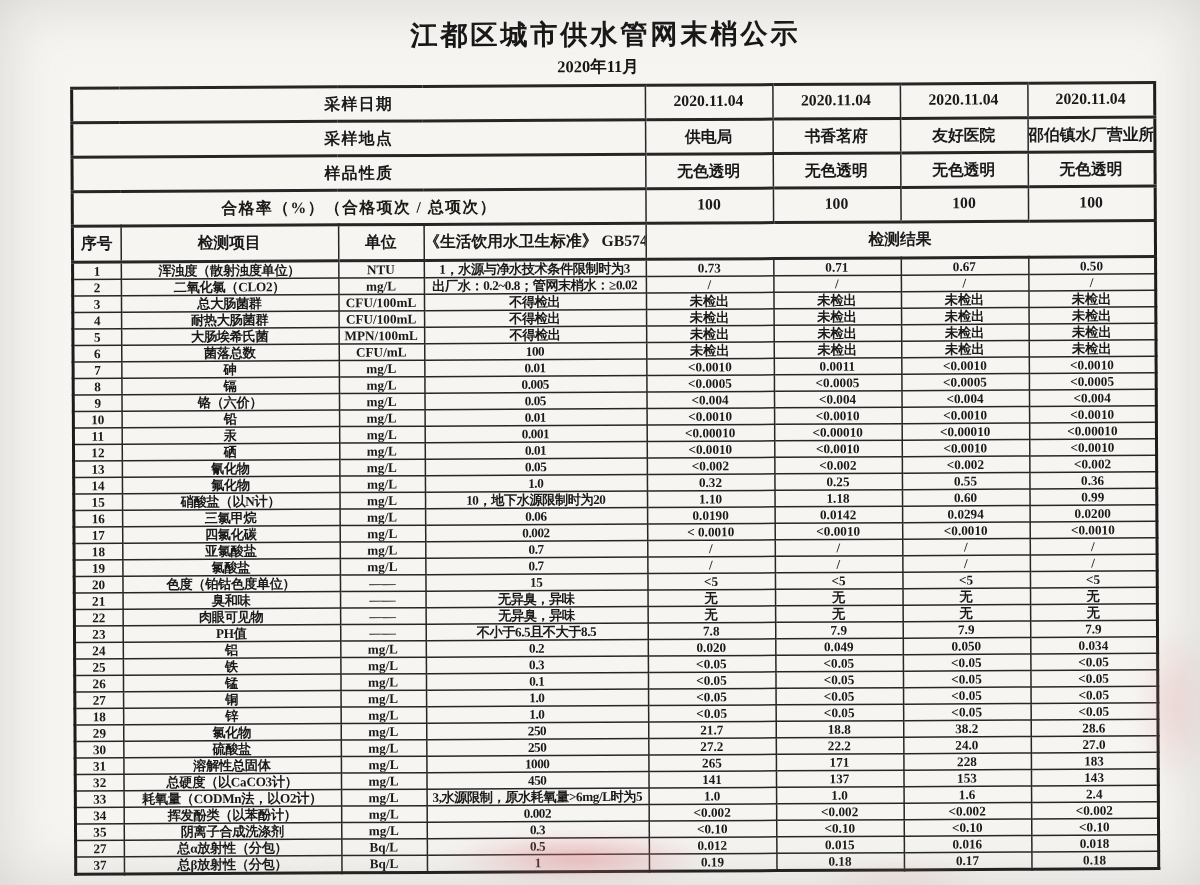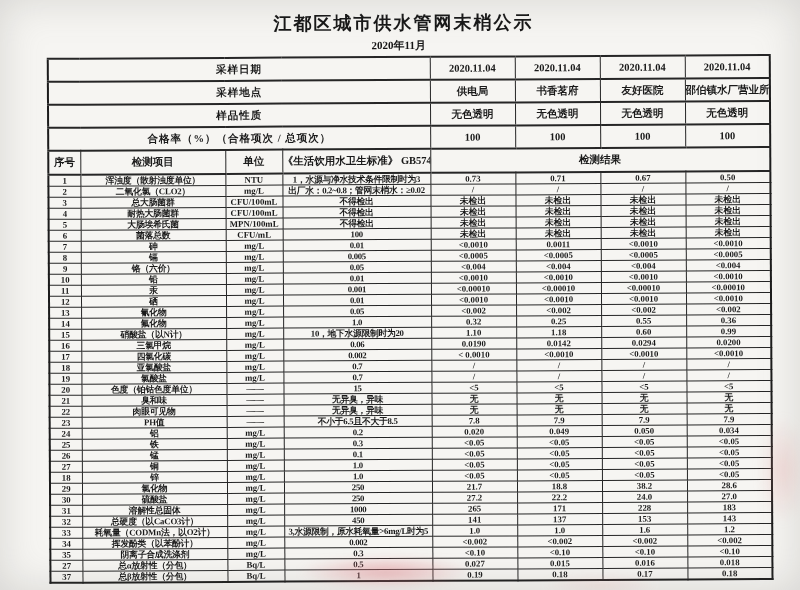--- a/index.html
+++ b/index.html
@@ -440,21 +440,21 @@
           <td class="col-res">143</td>
         </tr>
         <tr>
           <td class="col-no">33</td>
           <td class="col-item">耗氧量（CODMn法，以O2计）</td>
           <td class="col-unit">mg/L</td>
           <td class="col-standard">3,水源限制，原水耗氧量&gt;6mg/L时为5</td>
           <td class="col-res">1.0</td>
           <td class="col-res">1.0</td>
           <td class="col-res">1.6</td>
-          <td class="col-res">1.2</td>
+          <td class="col-res">2.4</td>
         </tr>
         <tr>
           <td class="col-no">34</td>
           <td class="col-item">挥发酚类（以苯酚计）</td>
           <td class="col-unit">mg/L</td>
           <td class="col-standard">0.002</td>
           <td class="col-res">&lt;0.002</td>
           <td class="col-res">&lt;0.002</td>
           <td class="col-res">&lt;0.002</td>
           <td class="col-res">&lt;0.002</td>
@@ -467,21 +467,21 @@
           <td class="col-res">&lt;0.10</td>
           <td class="col-res">&lt;0.10</td>
           <td class="col-res">&lt;0.10</td>
           <td class="col-res">&lt;0.10</td>
         </tr>
         <tr>
           <td class="col-no">27</td>
           <td class="col-item">总α放射性（分包）</td>
           <td class="col-unit">Bq/L</td>
           <td class="col-standard">0.5</td>
-          <td class="col-res">0.027</td>
+          <td class="col-res">0.012</td>
           <td class="col-res">0.015</td>
           <td class="col-res">0.016</td>
           <td class="col-res">0.018</td>
         </tr>
         <tr>
           <td class="col-no">37</td>
           <td class="col-item">总β放射性（分包）</td>
           <td class="col-unit">Bq/L</td>
           <td class="col-standard">1</td>
           <td class="col-res">0.19</td>

